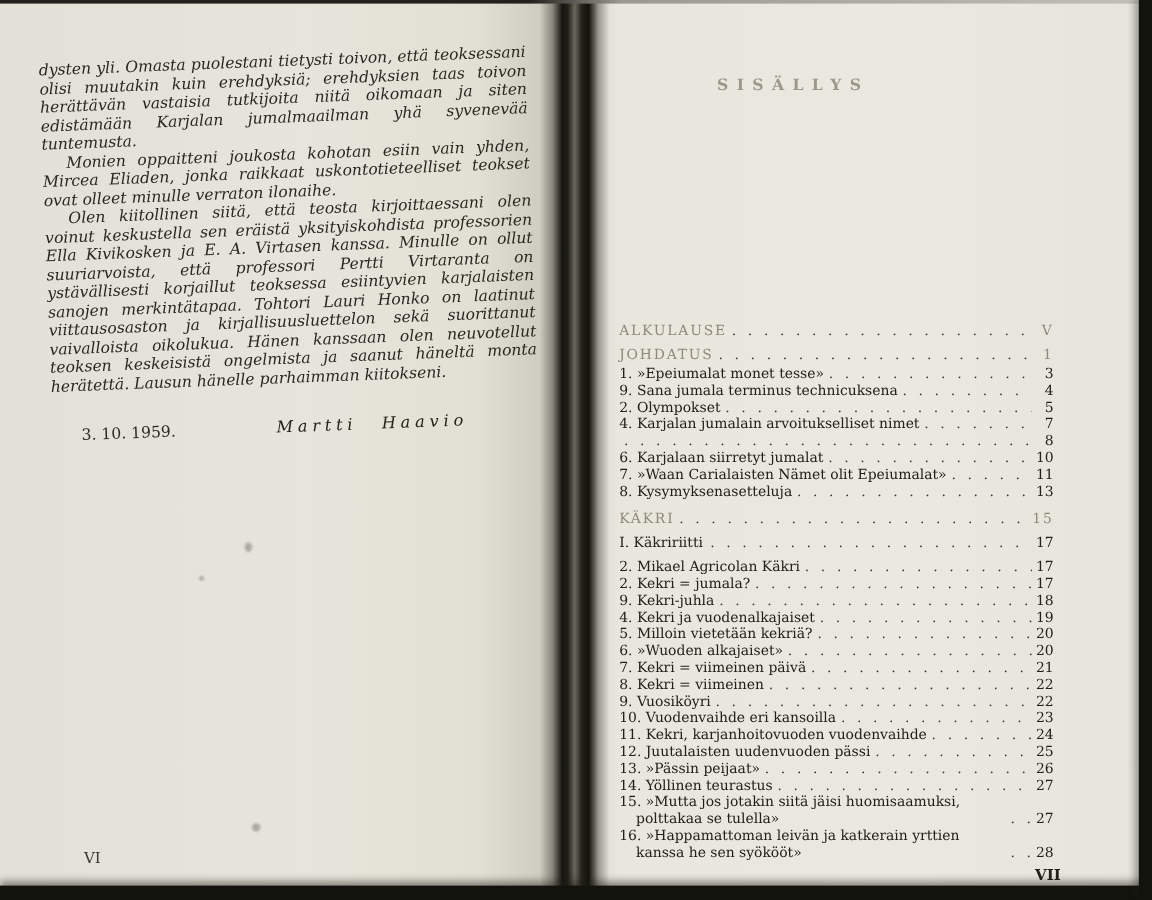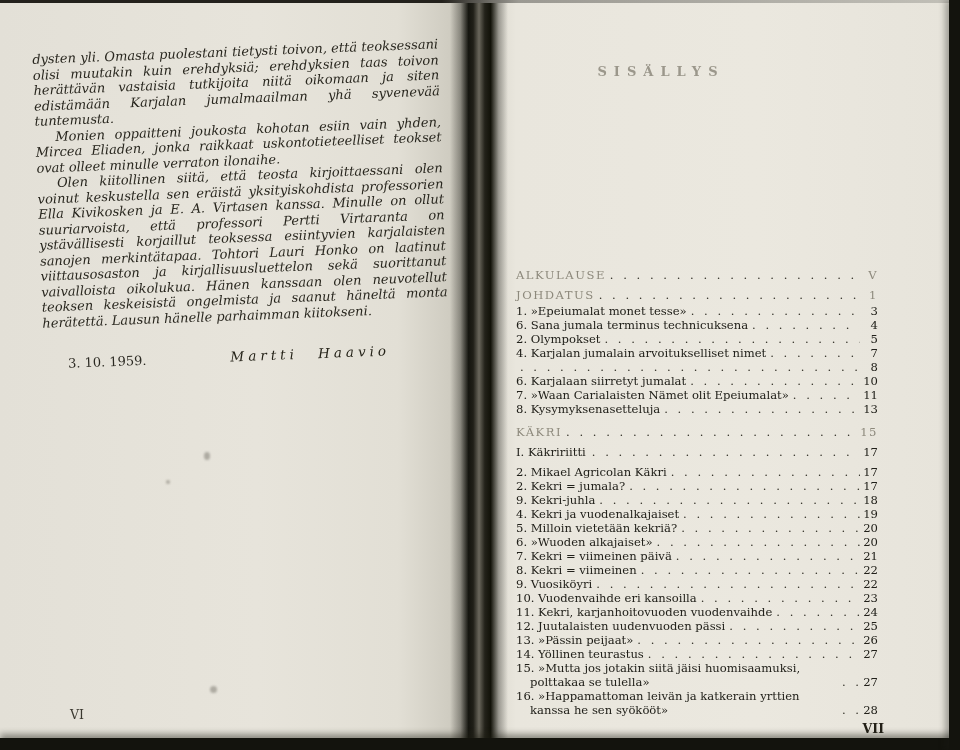--- a/index.html
+++ b/index.html
@@ -118,21 +118,21 @@
           <span class="toc-label">JOHDATUS</span>
           <span class="toc-dots"></span>
           <span class="toc-page">1</span>
         </div>
         <div class="toc-row item gap-xs">
           <span class="toc-label">1. »Epeiumalat monet tesse»</span>
           <span class="toc-dots"></span>
           <span class="toc-page">3</span>
         </div>
         <div class="toc-row item">
-          <span class="toc-label">6. Sana jumala terminus technicuksena</span>
+          <span class="toc-label">9. Sana jumala terminus technicuksena</span>
           <span class="toc-dots"></span>
           <span class="toc-page">4</span>
         </div>
         <div class="toc-row item">
           <span class="toc-label">2. Olympokset</span>
           <span class="toc-dots"></span>
           <span class="toc-page">5</span>
         </div>
         <div class="toc-row item">
           <span class="toc-label">4. Karjalan jumalain arvoitukselliset nimet</span>

